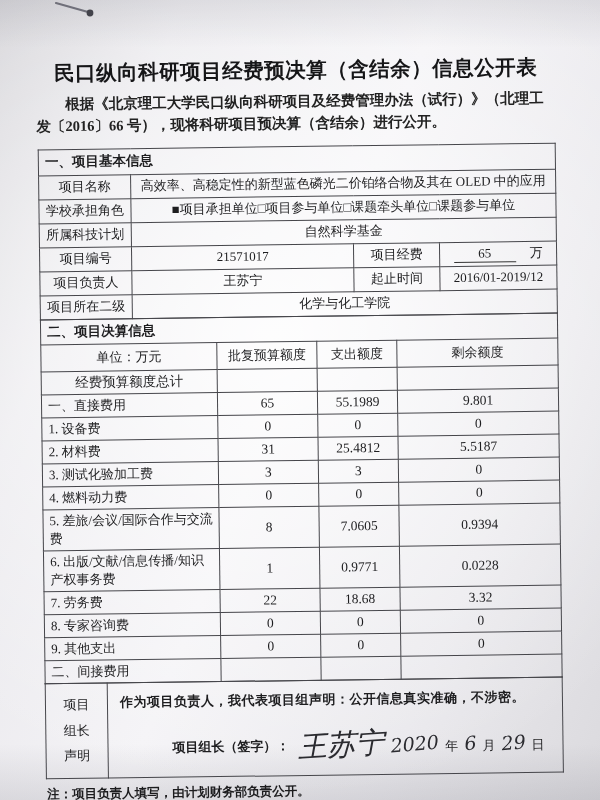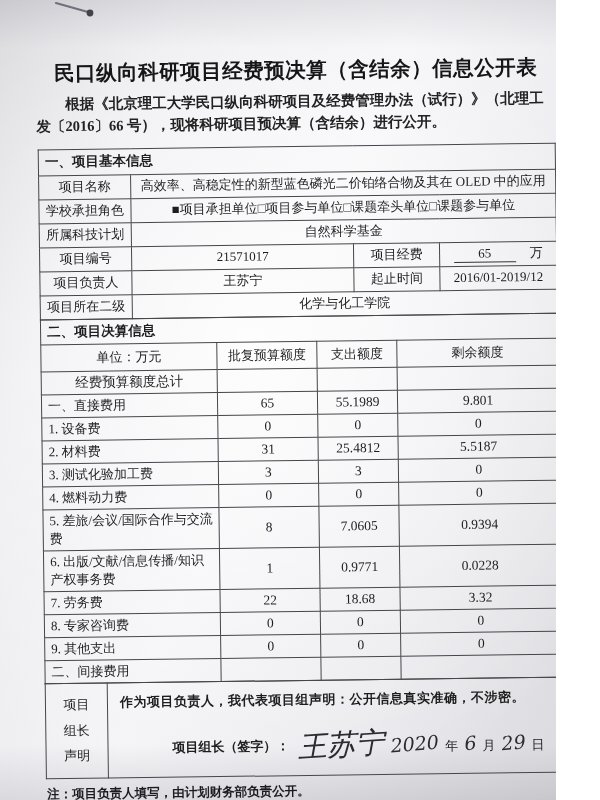--- a/index.html
+++ b/index.html
@@ -1,17 +1,17 @@
 <!DOCTYPE html>
 <html><head>
 <meta charset="utf-8">
 <style>
   html,body{margin:0;padding:0;width:600px;height:800px;overflow:hidden;}
   .photo{
-    position:relative;width:556px;height:800px;overflow:hidden;
+    position:relative;width:600px;height:800px;overflow:hidden;
     background:
       linear-gradient(180deg, rgba(110,110,122,0.14) 0%, rgba(110,110,122,0) 6%),
       linear-gradient(0deg, rgba(100,100,112,0.16) 0%, rgba(100,100,112,0) 7%),
       radial-gradient(130% 95% at 45% 42%, rgba(255,255,255,0.85) 0%, rgba(255,255,255,0) 62%),
       linear-gradient(112deg, #d6d5d9 0%, #eae9ed 20%, #f4f3f6 48%, #e9e8ec 76%, #dbdade 100%);
     font-family:"Liberation Serif", serif;
     color:#1e1e20;
   }
   .pen-mark{position:absolute;left:48px;top:0;}
   .doc{

